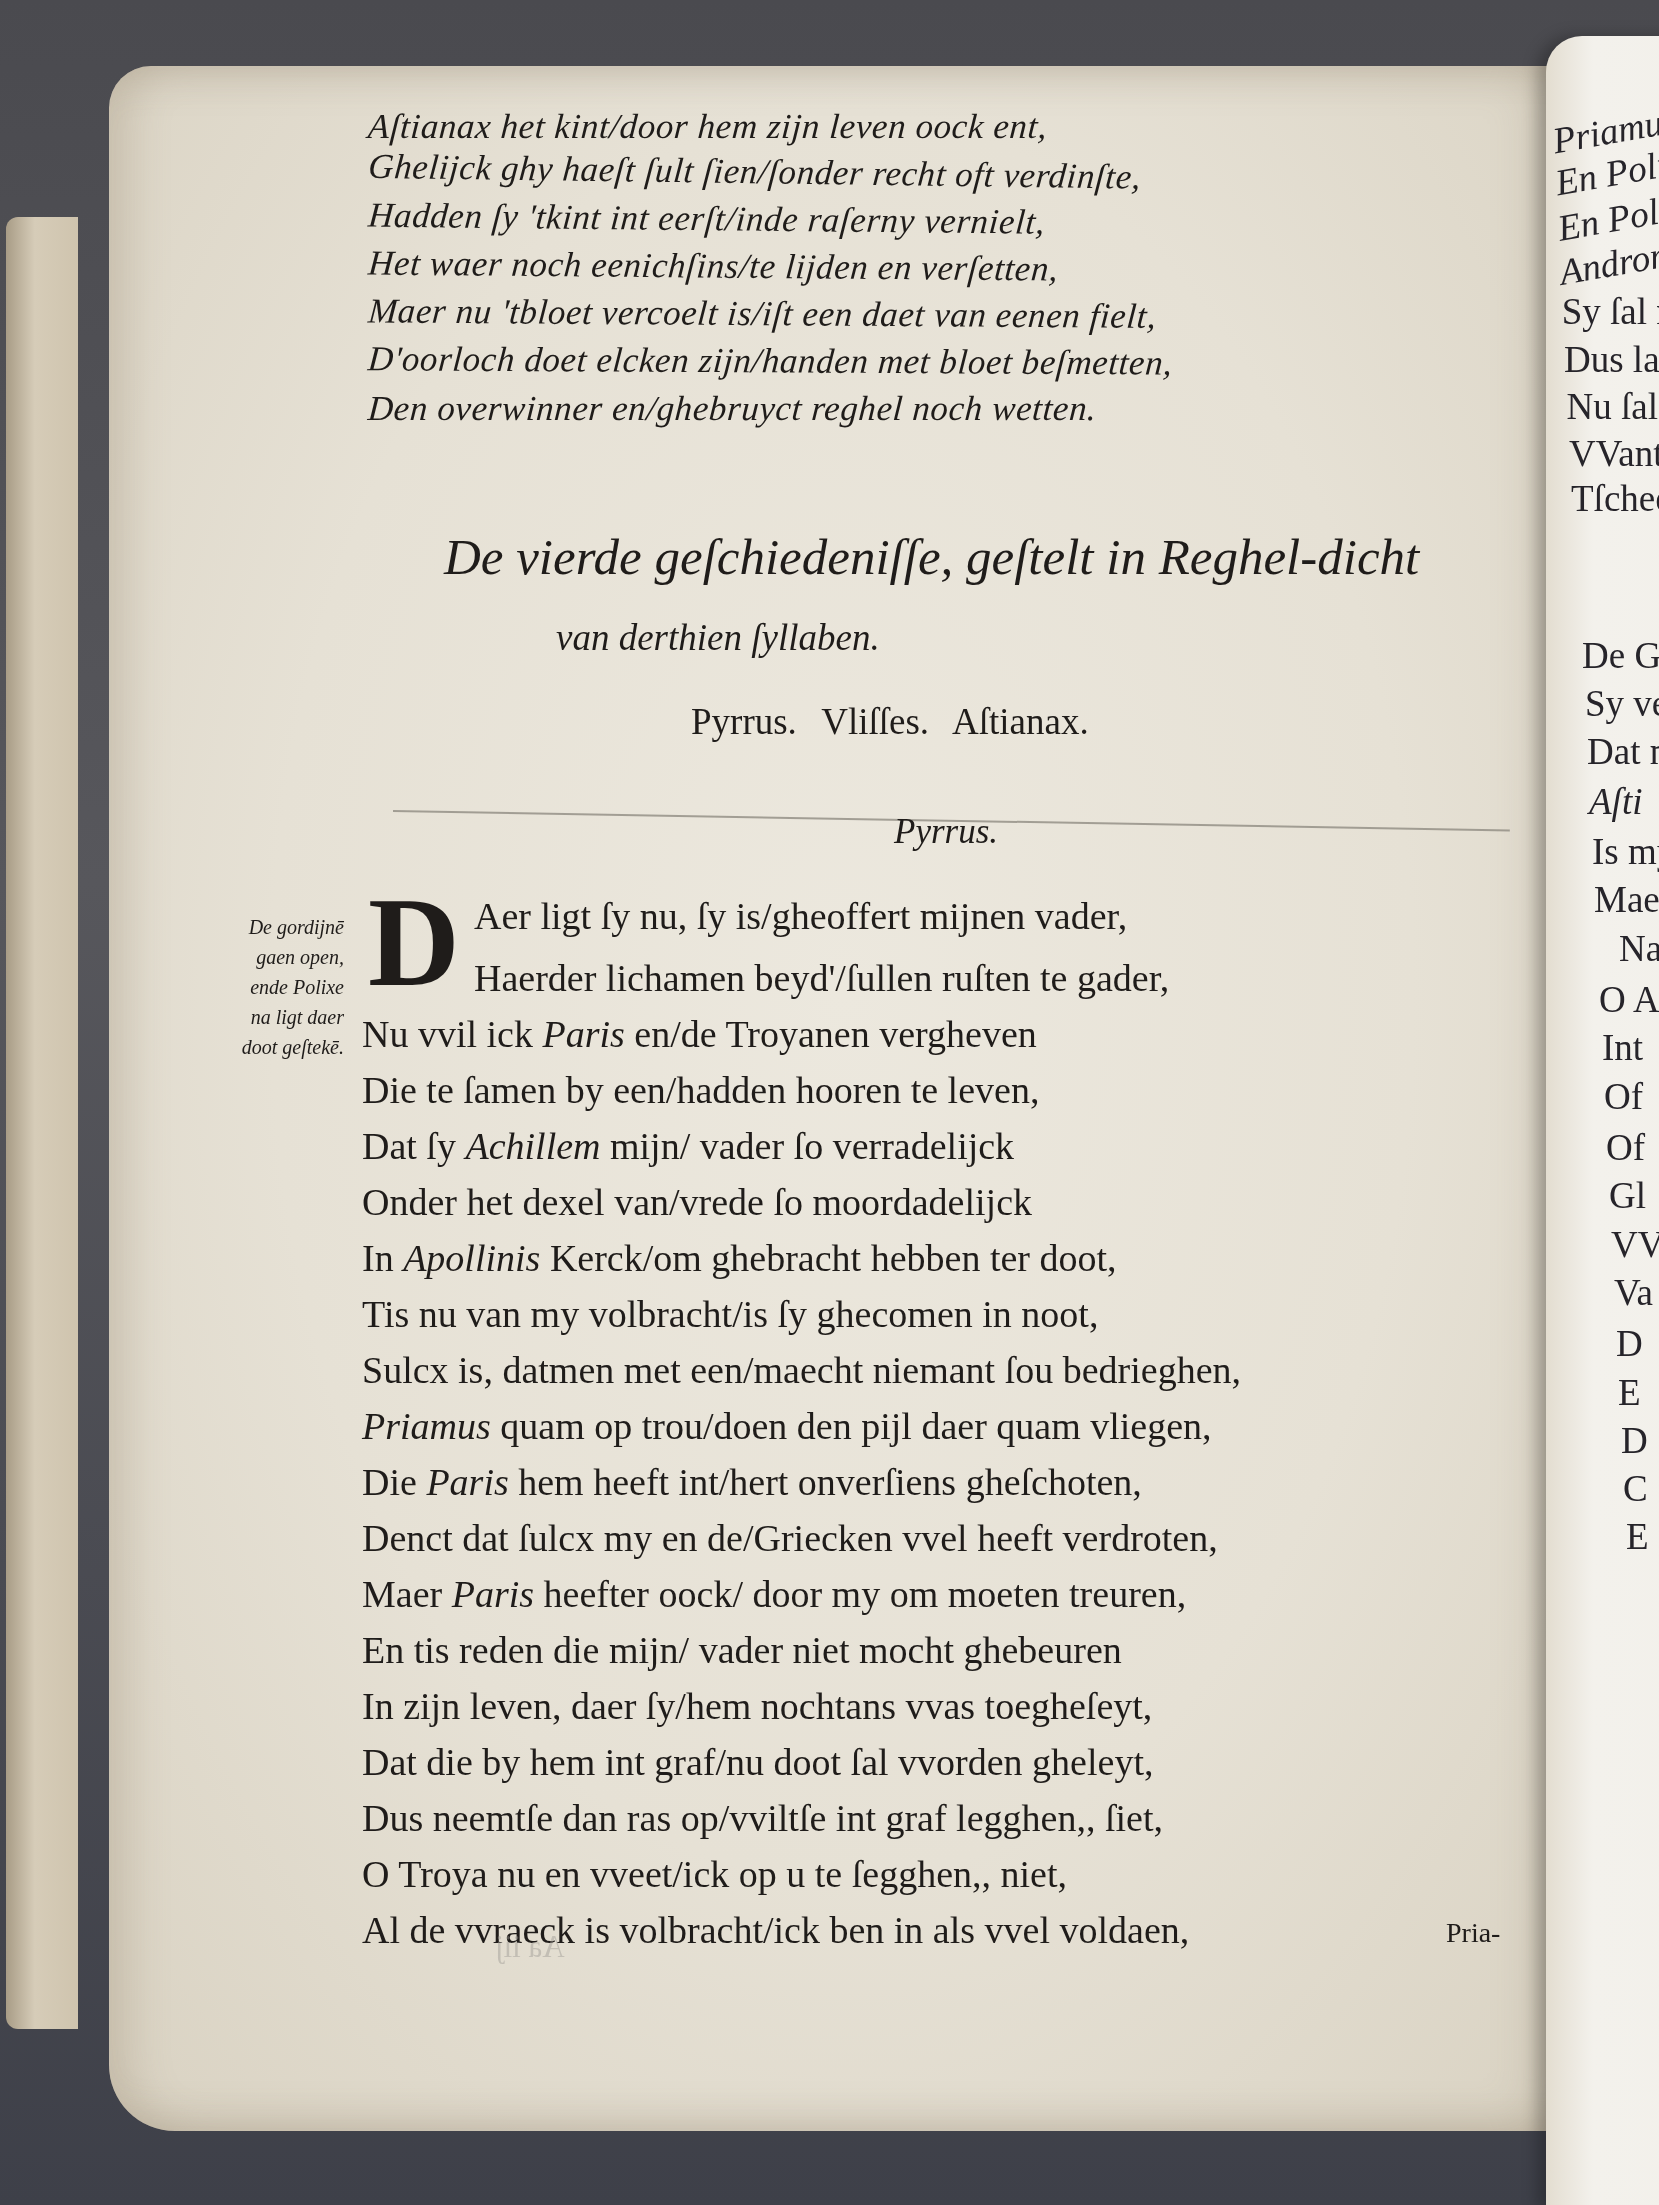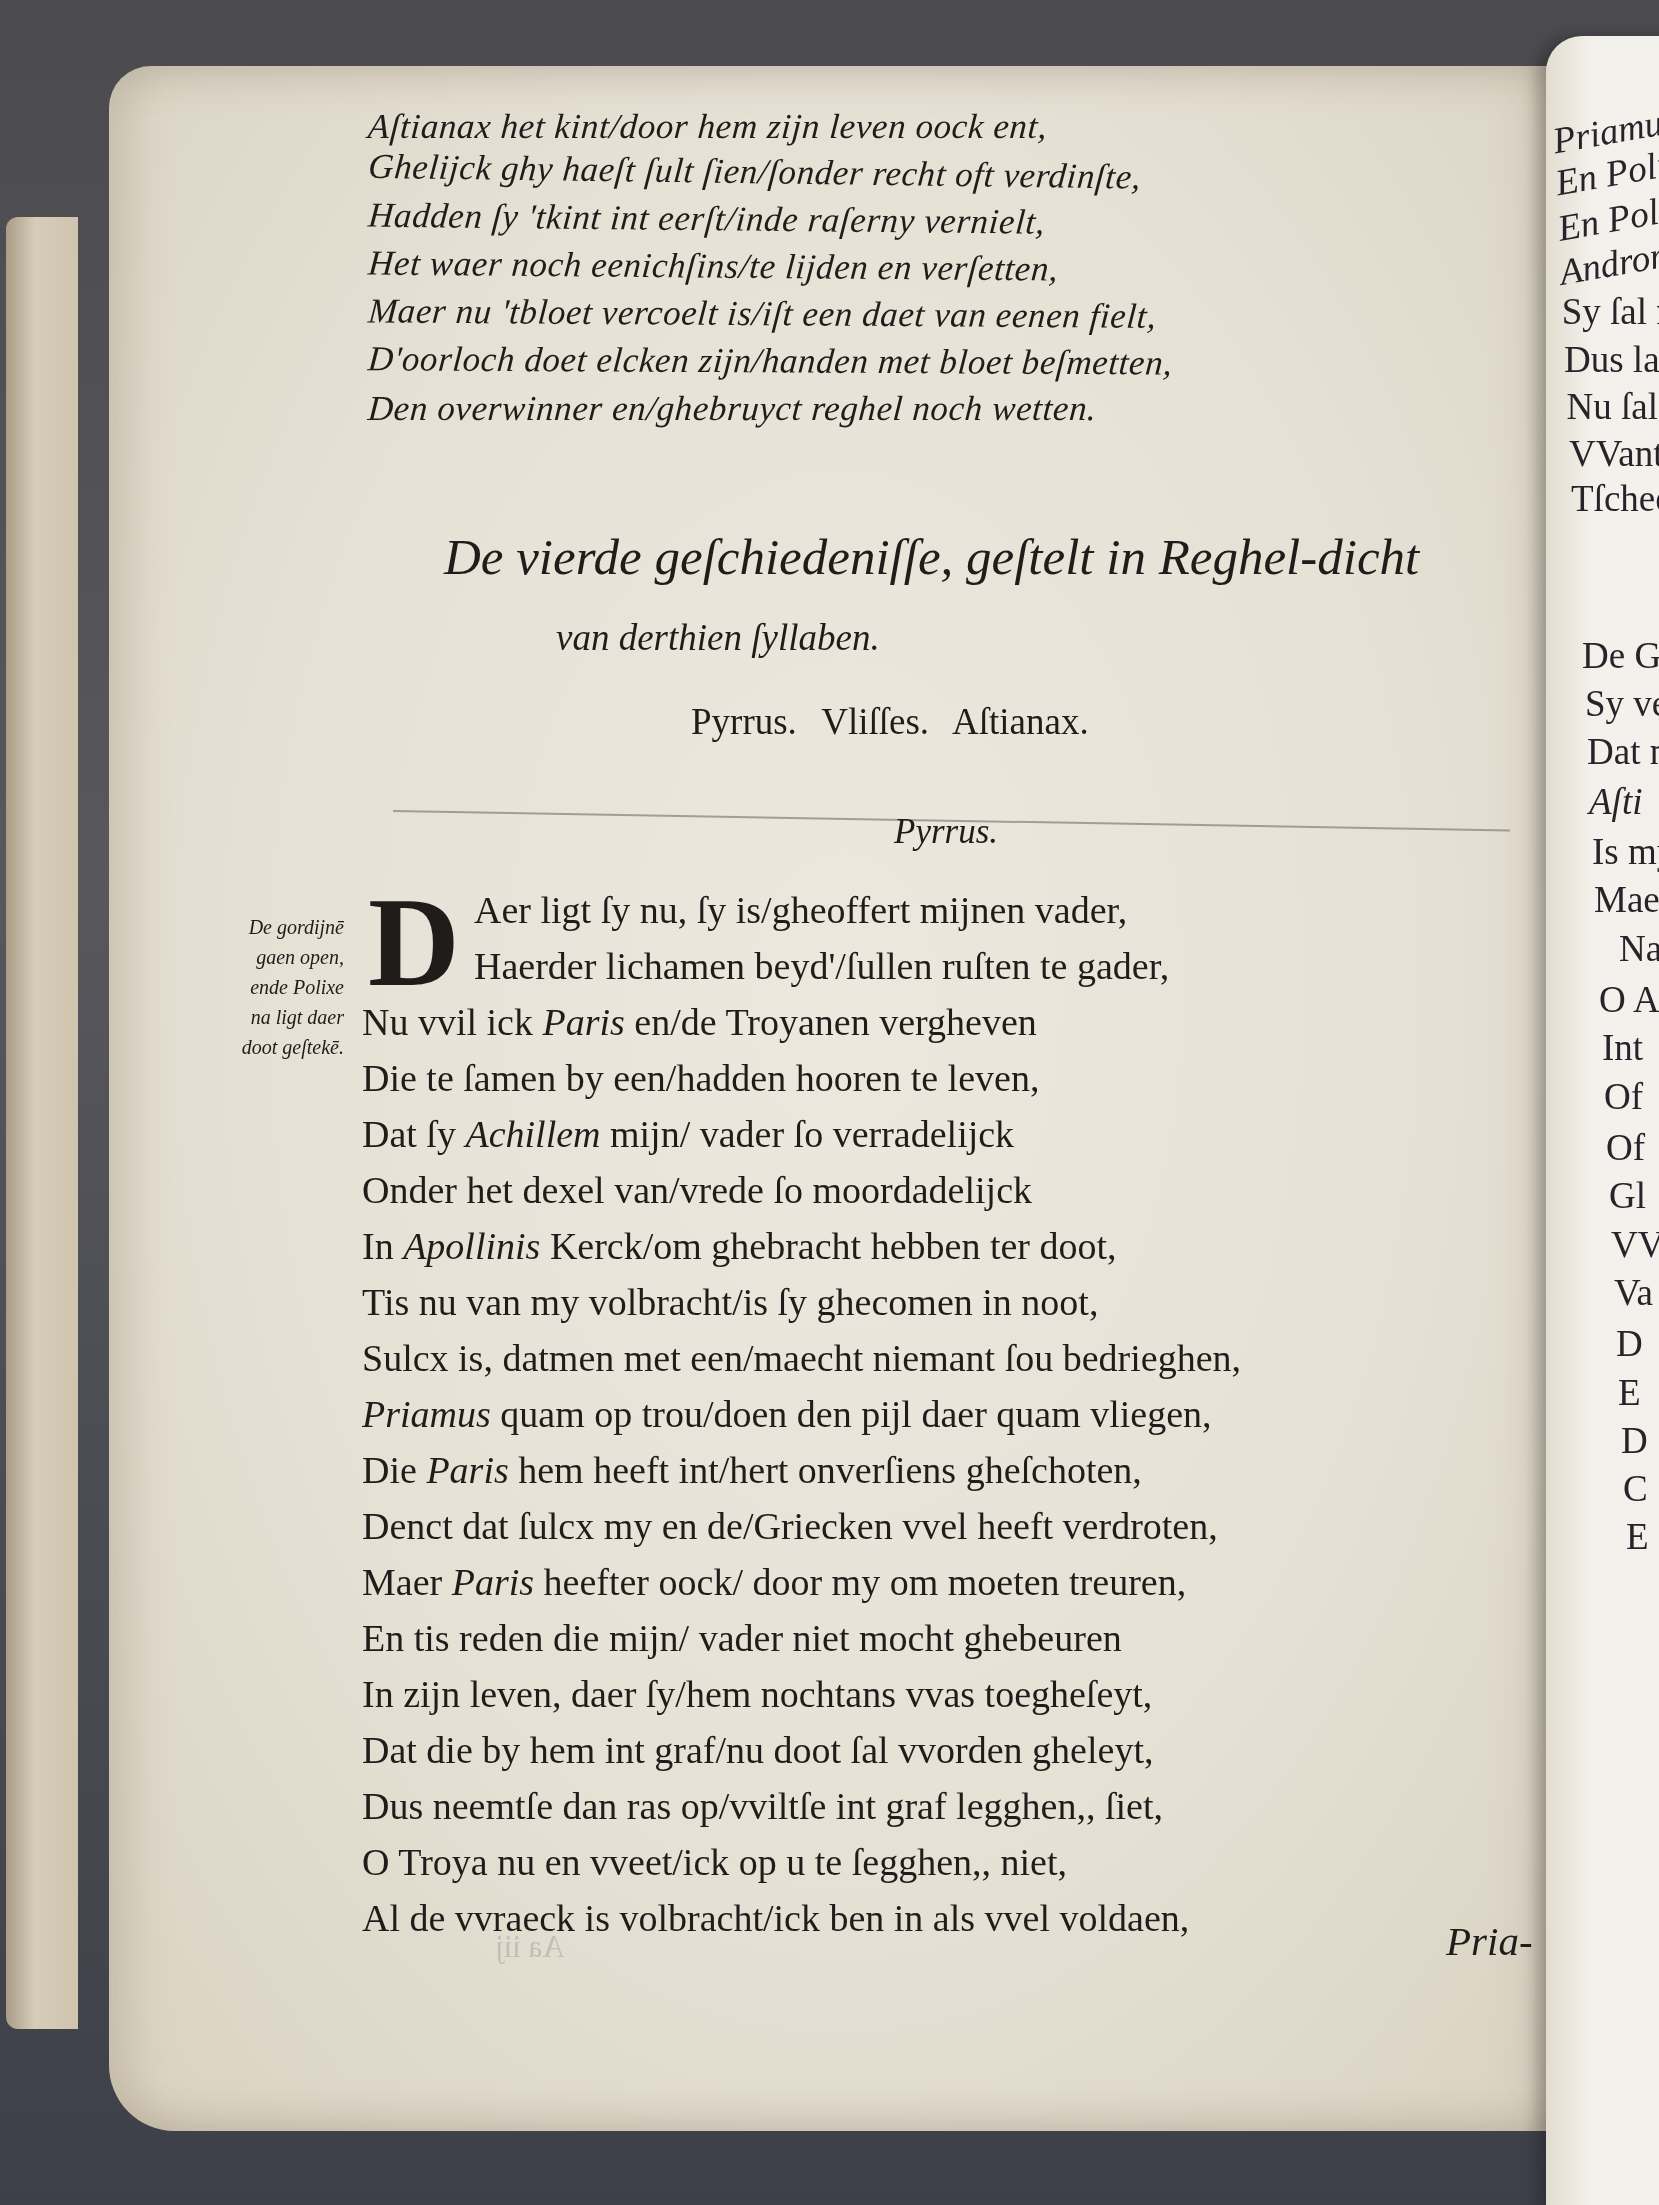--- a/index.html
+++ b/index.html
@@ -64,34 +64,34 @@
   }
 
   .dropcap {
     position:absolute; left:368px; top:885px; font-size:127px; line-height:115px;
     font-weight:bold;
   }
   .main-verse { position:absolute; left:362px; top:882px; width:1178px; }
   .main-verse .vline {
     display:block; font-size:38px; line-height:56px; white-space:nowrap;
   }
-  .main-verse .vline.indent { padding-left:112px; }
+  .main-verse .vline.indent { padding-left:112px;margin-top:6px; }
   .main-verse em { font-style:italic; }
 
   .margin-note {
     position:absolute; font-style:italic; font-size:20px; line-height:30px;
     width:145px; text-align:right;
   }
   .margin-note span { display:block; white-space:nowrap; }
   .note-1 { left:199px; top:912px; }
   .note-2 { left:199px; top:1682px; }
 
   .catchword {
     position:absolute; left:1446px; top:1917px;
-    font-style:italic; font-size:41px;
+    font-size:28px;
   }
   
   .bleed {
     position:absolute; color:#9d9a94; opacity:.45; font-size:31px;
     transform:scaleX(-1); white-space:nowrap;
   }
 </style>
 </head>
 <body>
 

